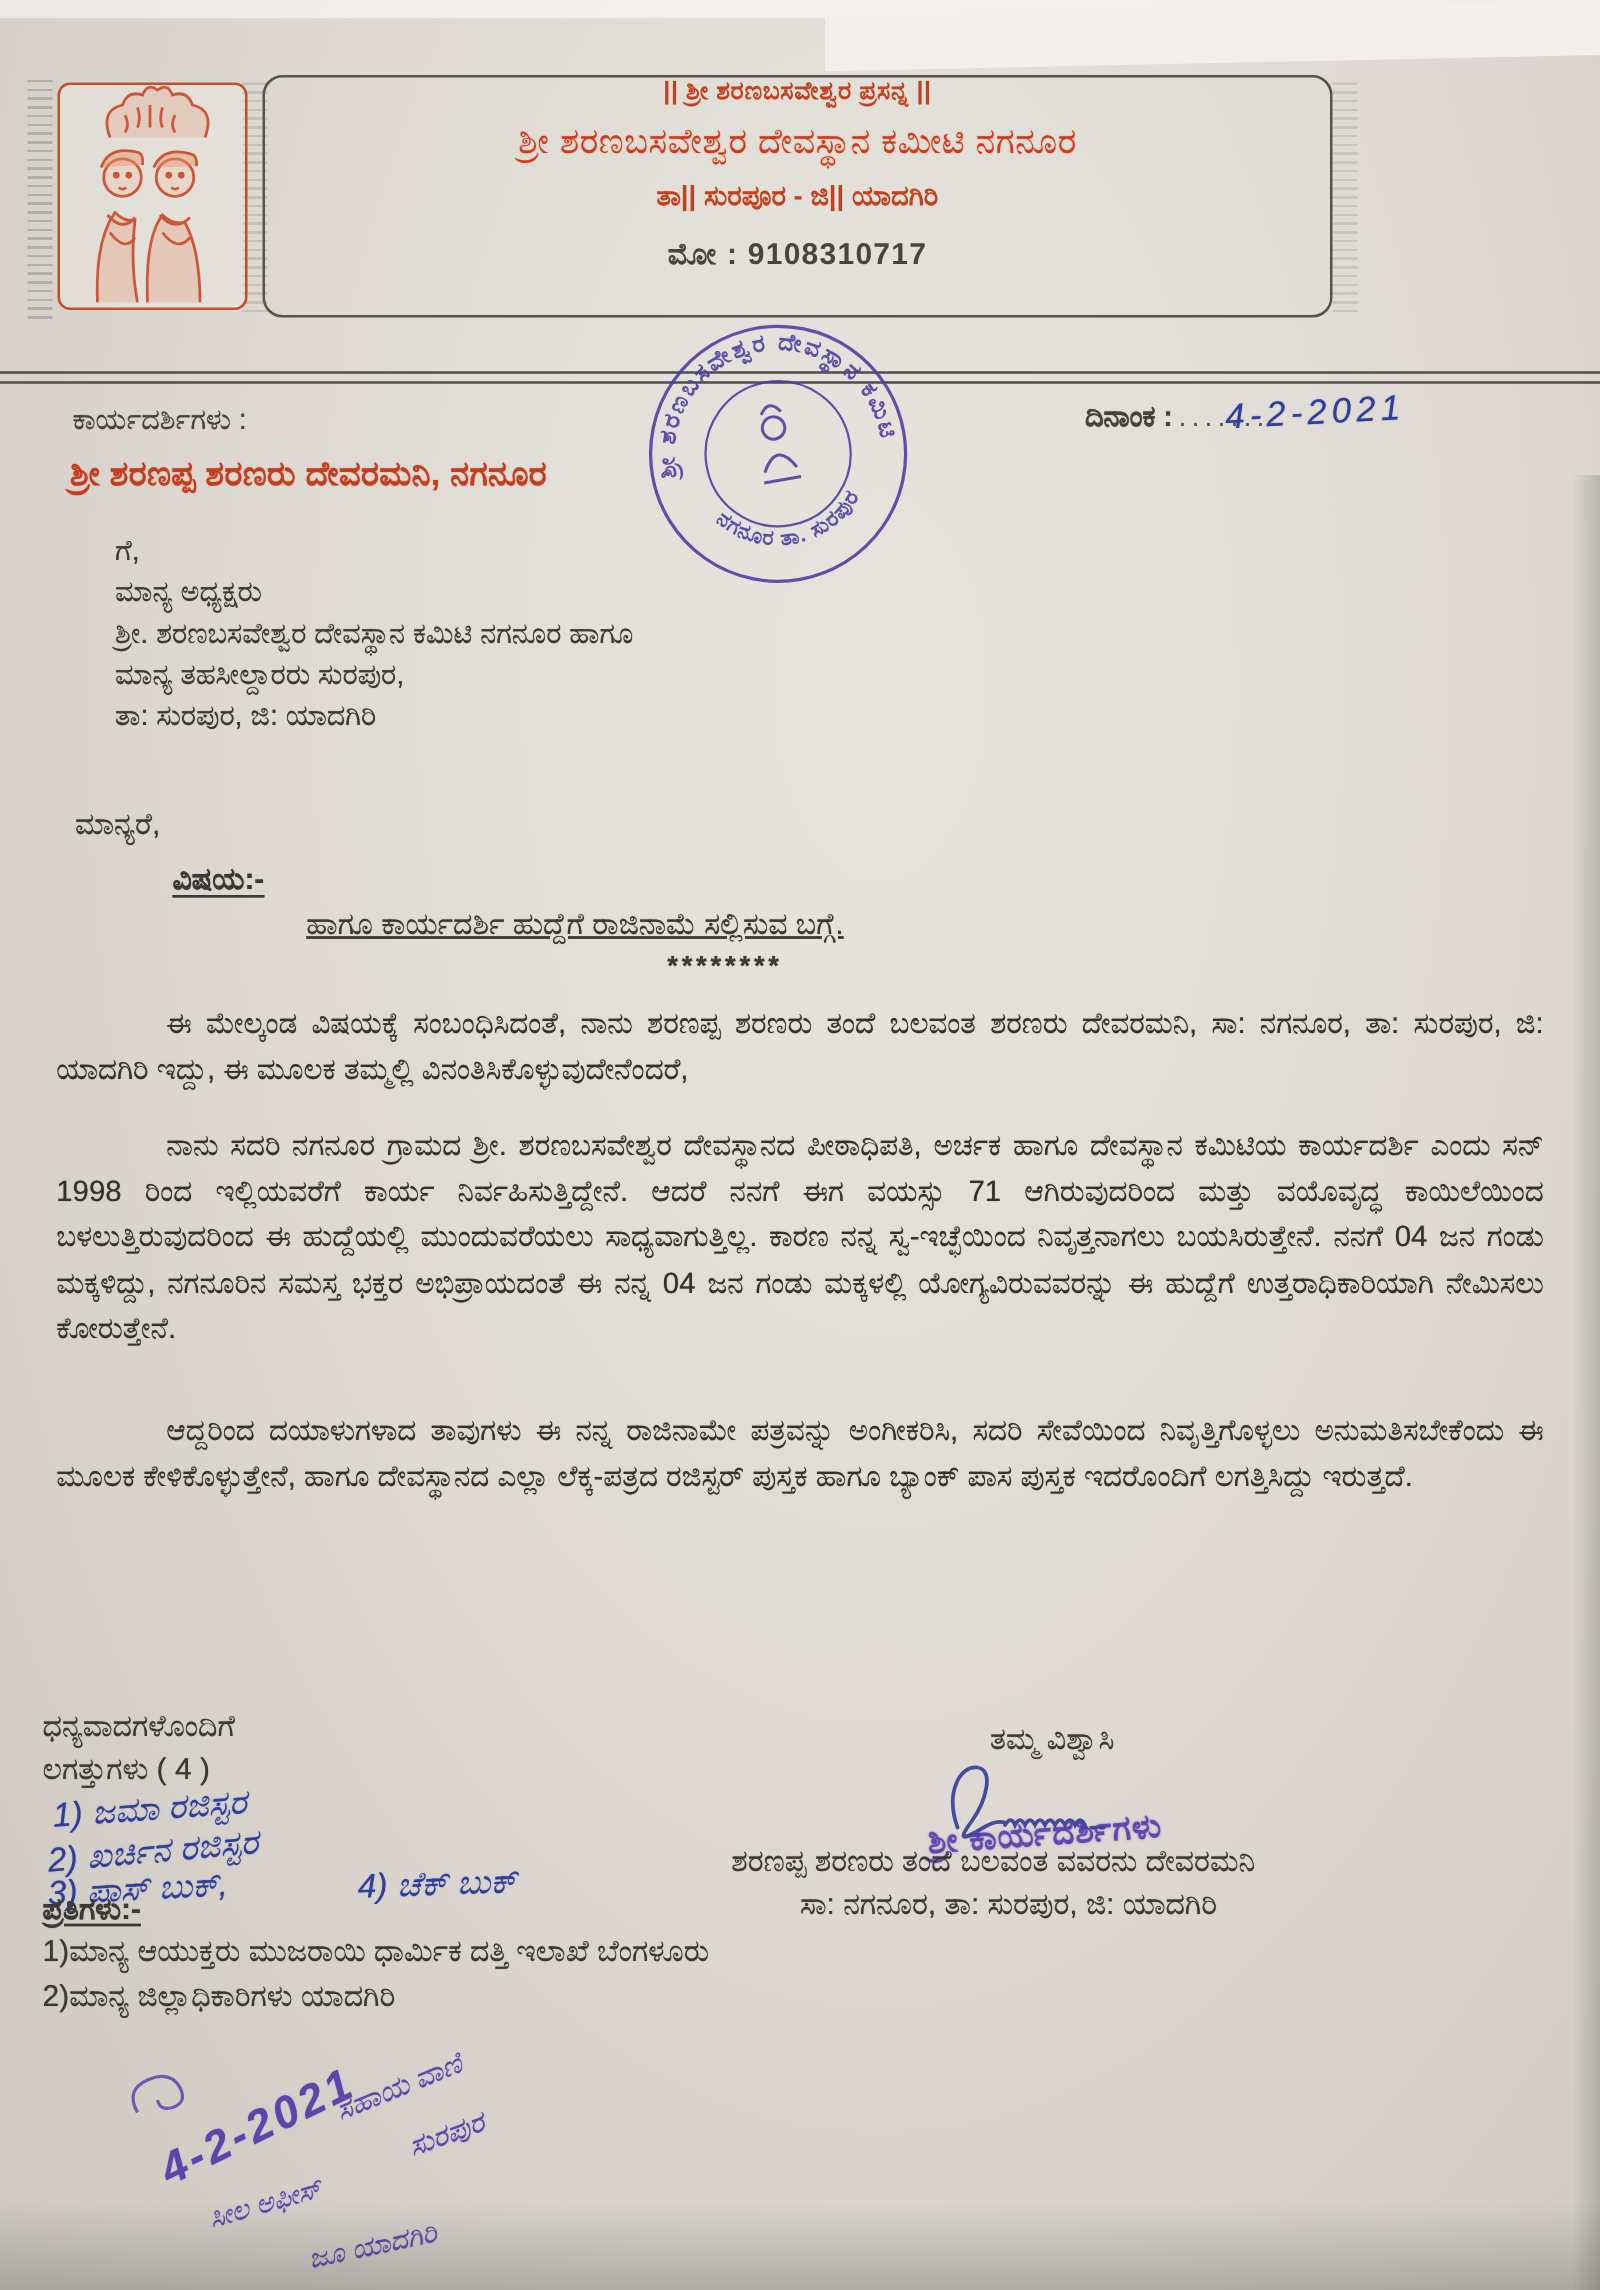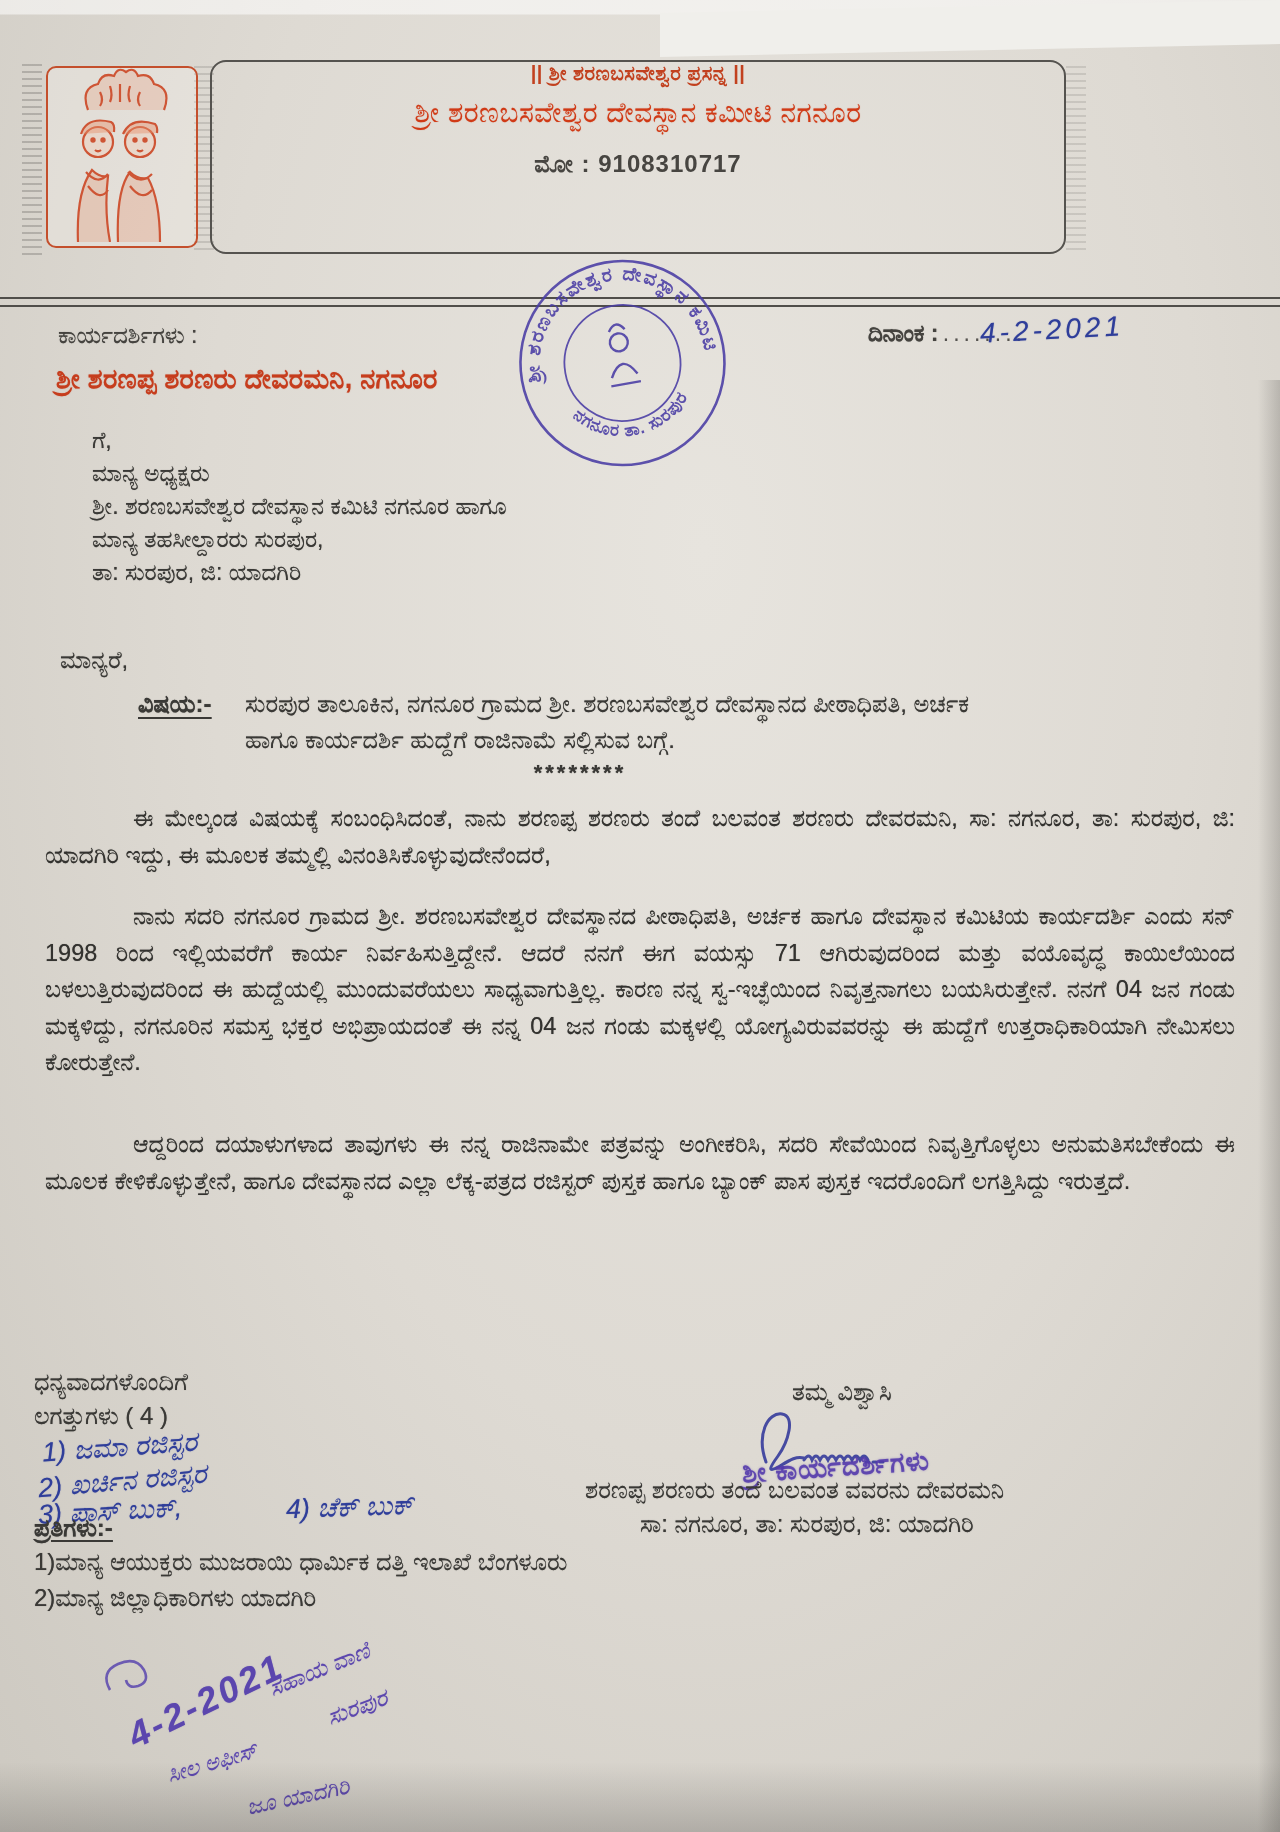--- a/index.html
+++ b/index.html
@@ -94,20 +94,21 @@
         <path d="M70,174 q-2,-52 12,-70 q8,8 18,6 q12,22 12,64" fill="rgba(230,140,100,.3)"></path>
         <path d="M38,104 q12,14 22,2 M80,104 q12,14 24,2"></path>
         <path d="M40,118 q12,16 20,4 M82,118 q12,16 22,4"></path>
       </g>
     </svg>
   </div>
 
   <div class="header-box">
     <div class="invocation">|| ಶ್ರೀ ಶರಣಬಸವೇಶ್ವರ ಪ್ರಸನ್ನ ||</div>
     <div class="lh-title">ಶ್ರೀ ಶರಣಬಸವೇಶ್ವರ ದೇವಸ್ಥಾನ ಕಮೀಟಿ ನಗನೂರ</div>
+    <div class="lh-loc">ತಾ|| ಸುರಪೂರ - ಜಿ|| ಯಾದಗಿರಿ</div>
     <div class="lh-phone">ಮೋ : 9108310717</div>
   </div>
 
   <div class="rule-double"></div>
 
   <div class="abs lbl scan-text" style="left:58px;top:322px;font-weight:normal;color:#45433f;">ಕಾರ್ಯದರ್ಶಿಗಳು :</div>
 
   <div class="abs" style="left:868px;top:320px;width:380px;">
     <span class="lbl scan-text" style="font-weight:bold;color:#45433f;">ದಿನಾಂಕ :</span>
     <span class="lbl" style="letter-spacing:4px;color:#55534f;">........</span>
@@ -143,22 +144,21 @@
     <div>ಗೆ,</div>
     <div>ಮಾನ್ಯ ಅಧ್ಯಕ್ಷರು</div>
     <div>ಶ್ರೀ. ಶರಣಬಸವೇಶ್ವರ ದೇವಸ್ಥಾನ ಕಮಿಟಿ ನಗನೂರ ಹಾಗೂ</div>
     <div>ಮಾನ್ಯ ತಹಸೀಲ್ದಾರರು ಸುರಪುರ,</div>
     <div>ತಾ: ಸುರಪುರ, ಜಿ: ಯಾದಗಿರಿ</div>
   </div>
 
   <div class="abs scan-text" style="left:60px;top:646px;font-size:24px;">ಮಾನ್ಯರೆ,</div>
 
   <div class="abs subject-label scan-text">ವಿಷಯ:-</div>
-  <div class="abs subject-line scan-text" style="top:690px;">ಸುರಪುರ ತಾಲೂಕಿನ, ನಗನೂರ ಗ್ರಾಮದ ಶ್ರೀ. ಶರಣಬಸವೇಶ್ವರ ದೇವಸ್ಥಾನದ ಪೀಠಾಧಿಪತಿ, ಅರ್ಚಕ</div>
-  <div class="abs subject-line scan-text" style="top:726px;">ಹಾಗೂ ಕಾರ್ಯದರ್ಶಿ ಹುದ್ದೆಗೆ ರಾಜಿನಾಮೆ ಸಲ್ಲಿಸುವ ಬಗ್ಗೆ.</div>
+  <div class="abs subject-line scan-text" style="top:726px;text-decoration:underline;">ಹಾಗೂ ಕಾರ್ಯದರ್ಶಿ ಹುದ್ದೆಗೆ ರಾಜಿನಾಮೆ ಸಲ್ಲಿಸುವ ಬಗ್ಗೆ.</div>
   <div class="abs stars scan-text">********</div>
 
   <div class="abs para scan-text" style="top:800px;">ಈ ಮೇಲ್ಕಂಡ ವಿಷಯಕ್ಕೆ ಸಂಬಂಧಿಸಿದಂತೆ, ನಾನು ಶರಣಪ್ಪ ಶರಣರು ತಂದೆ ಬಲವಂತ ಶರಣರು ದೇವರಮನಿ, ಸಾ: ನಗನೂರ, ತಾ: ಸುರಪುರ, ಜಿ: ಯಾದಗಿರಿ ಇದ್ದು, ಈ ಮೂಲಕ ತಮ್ಮಲ್ಲಿ ವಿನಂತಿಸಿಕೊಳ್ಳುವುದೇನೆಂದರೆ,</div>
   <div class="abs para scan-text" style="top:898px;">ನಾನು ಸದರಿ ನಗನೂರ ಗ್ರಾಮದ ಶ್ರೀ. ಶರಣಬಸವೇಶ್ವರ ದೇವಸ್ಥಾನದ ಪೀಠಾಧಿಪತಿ, ಅರ್ಚಕ ಹಾಗೂ ದೇವಸ್ಥಾನ ಕಮಿಟಿಯ ಕಾರ್ಯದರ್ಶಿ ಎಂದು ಸನ್ 1998 ರಿಂದ ಇಲ್ಲಿಯವರೆಗೆ ಕಾರ್ಯ ನಿರ್ವಹಿಸುತ್ತಿದ್ದೇನೆ. ಆದರೆ ನನಗೆ ಈಗ ವಯಸ್ಸು 71 ಆಗಿರುವುದರಿಂದ ಮತ್ತು ವಯೊವೃದ್ಧ ಕಾಯಿಲೆಯಿಂದ ಬಳಲುತ್ತಿರುವುದರಿಂದ ಈ ಹುದ್ದೆಯಲ್ಲಿ ಮುಂದುವರೆಯಲು ಸಾಧ್ಯವಾಗುತ್ತಿಲ್ಲ. ಕಾರಣ ನನ್ನ ಸ್ವ-ಇಚ್ಛೆಯಿಂದ ನಿವೃತ್ತನಾಗಲು ಬಯಸಿರುತ್ತೇನೆ. ನನಗೆ 04 ಜನ ಗಂಡು ಮಕ್ಕಳಿದ್ದು, ನಗನೂರಿನ ಸಮಸ್ತ ಭಕ್ತರ ಅಭಿಪ್ರಾಯದಂತೆ ಈ ನನ್ನ 04 ಜನ ಗಂಡು ಮಕ್ಕಳಲ್ಲಿ ಯೋಗ್ಯವಿರುವವರನ್ನು ಈ ಹುದ್ದೆಗೆ ಉತ್ತರಾಧಿಕಾರಿಯಾಗಿ ನೇಮಿಸಲು ಕೋರುತ್ತೇನೆ.</div>
   <div class="abs para scan-text" style="top:1126px;">ಆದ್ದರಿಂದ ದಯಾಳುಗಳಾದ ತಾವುಗಳು ಈ ನನ್ನ ರಾಜಿನಾಮೇ ಪತ್ರವನ್ನು ಅಂಗೀಕರಿಸಿ, ಸದರಿ ಸೇವೆಯಿಂದ ನಿವೃತ್ತಿಗೊಳ್ಳಲು ಅನುಮತಿಸಬೇಕೆಂದು ಈ ಮೂಲಕ ಕೇಳಿಕೊಳ್ಳುತ್ತೇನೆ, ಹಾಗೂ ದೇವಸ್ಥಾನದ ಎಲ್ಲಾ ಲೆಕ್ಕ-ಪತ್ರದ ರಜಿಸ್ಟರ್ ಪುಸ್ತಕ ಹಾಗೂ ಬ್ಯಾಂಕ್ ಪಾಸ ಪುಸ್ತಕ ಇದರೊಂದಿಗೆ ಲಗತ್ತಿಸಿದ್ದು ಇರುತ್ತದೆ.</div>
 
   <div class="abs scan-text" style="left:34px;top:1368px;font-size:24px;">ಧನ್ಯವಾದಗಳೊಂದಿಗೆ</div>
   <div class="abs scan-text" style="left:34px;top:1402px;font-size:24px;">ಲಗತ್ತುಗಳು ( 4 )</div>
 
   <div class="abs hand-blue" style="left:42px;top:1432px;font-size:27px;transform:rotate(-4deg);">1) ಜಮಾ ರಜಿಸ್ಟರ</div>

